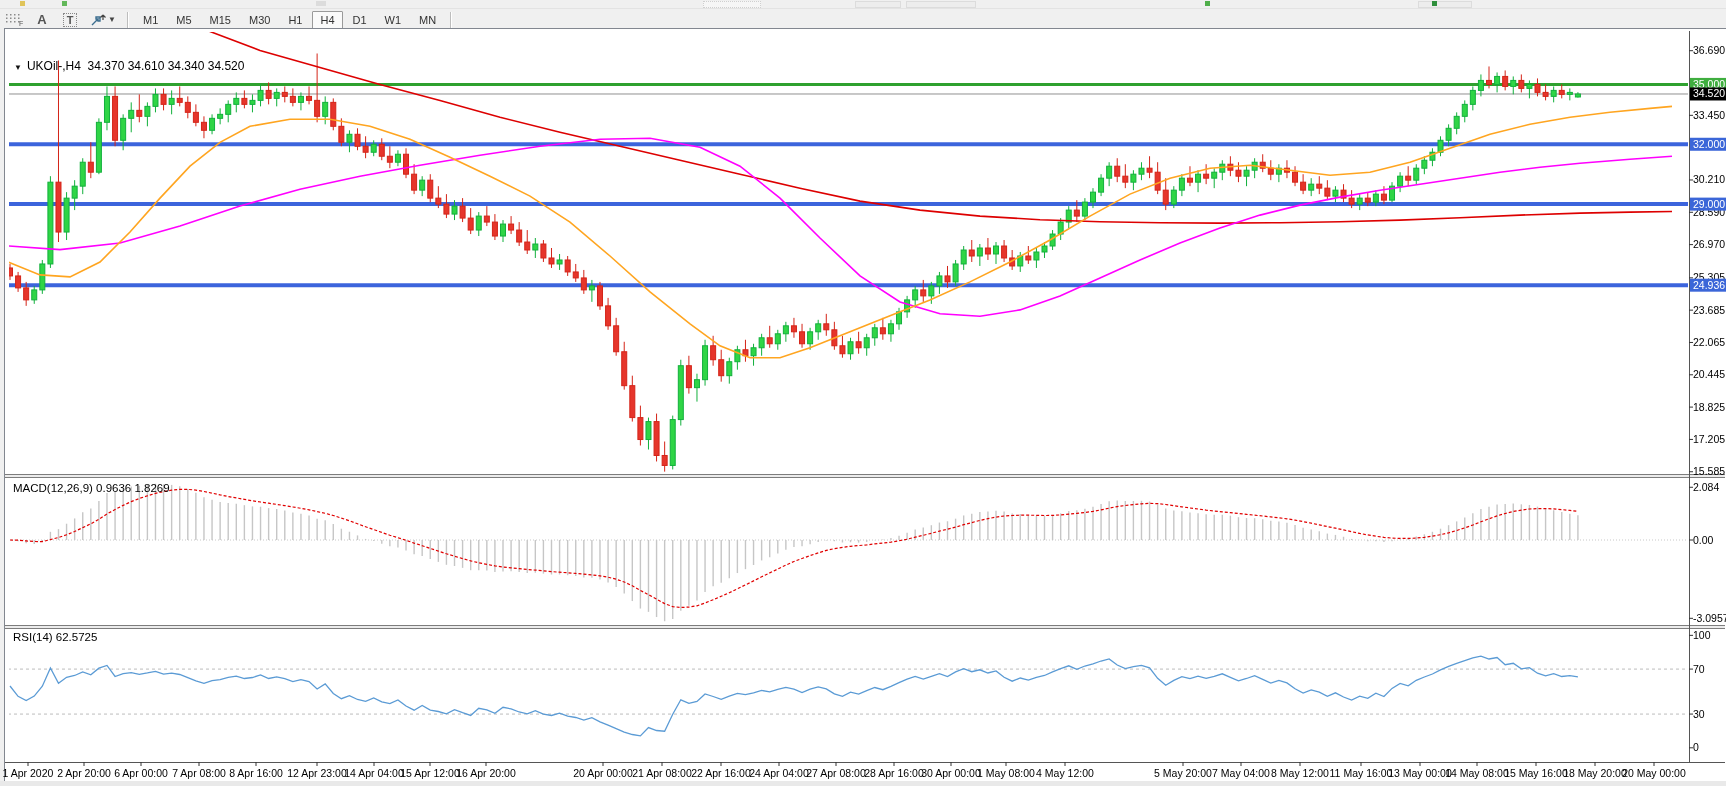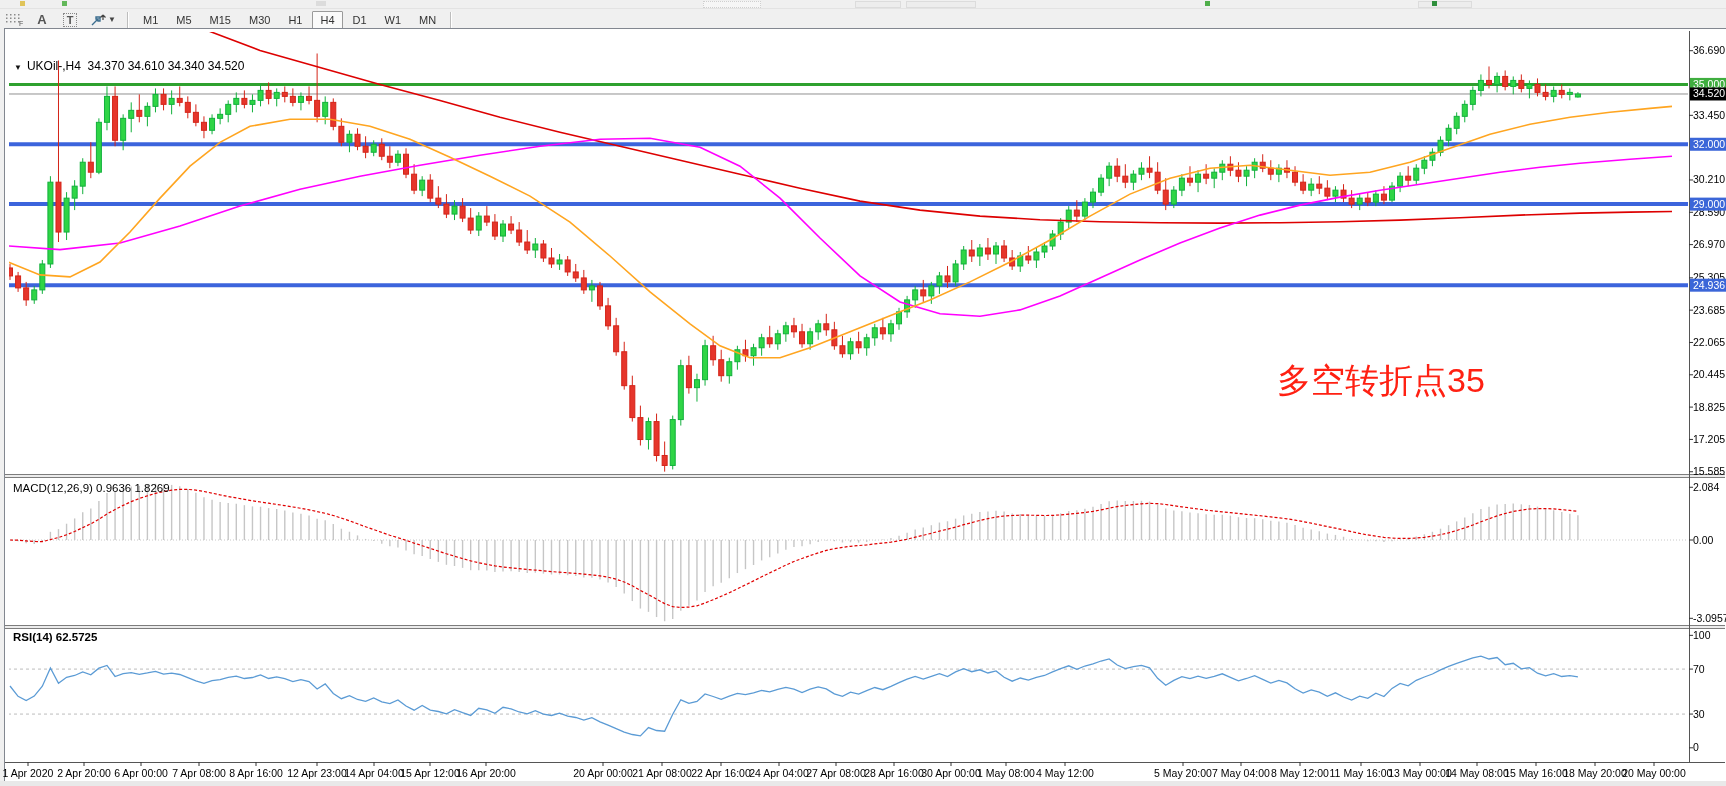--- a/index.html
+++ b/index.html
@@ -15,21 +15,21 @@
   .tf-btn.active{border:1px solid #9a9a9a;background:#fafafa;}
   .icon-a{font-size:13px;font-weight:bold;color:#555;}
   .icon-t{font-size:11px;font-weight:bold;color:#555;border:1px dotted #888;padding:0px 3px;}
   .caret{font-size:8px;color:#444;margin-left:2px;}
   
   #chart-window{position:absolute;left:4px;top:28px;width:1721px;height:753px;background:#fff;border:1px solid #828790;}
   #chart-svg{position:absolute;left:0;top:0;}
   #chart-title{position:absolute;left:14px;top:33px;font-size:12px;color:#000;margin-top:26px;}
   #chart-title .tri{font-size:8px;margin-right:5px;color:#111;}
   #macd-label{position:absolute;left:13px;top:482px;font-size:11.5px;color:#000;}
-  #rsi-label{position:absolute;left:13px;top:631px;font-size:11.5px;color:#000;font-weight:bold;}
+  #rsi-label{position:absolute;left:13px;top:631px;font-size:11.5px;color:#000;}
   #annotation{position:absolute;left:1277px;top:361px;font-size:34px;line-height:38px;}
   #bottom-strip{position:absolute;left:0;top:781px;width:1726px;height:5px;background:#e9e9e9;}
 </style>
 </head>
 <body>
 
 <div id="stage">
 
   <div id="top-strip">
     <div class="frag" style="left:20px;width:5px;background:#e0c45a;"></div>
@@ -821,16 +821,15 @@
       <line x1="1654" y1="762" x2="1654" y2="766" stroke="#333" stroke-width="1"></line>
       <text x="1654" y="777" font-size="10.5" fill="#000" text-anchor="middle" font-family="Liberation Sans, sans-serif">20 May 00:00</text>
     </svg>
 
   <div id="chart-title">
     <span class="tri">▼</span><span>UKOil-,H4</span>&nbsp;&nbsp;<span>34.370 34.610 34.340 34.520</span>
   </div>
 
   <div id="macd-label">MACD(12,26,9) 0.9636 1.8269</div>
   <div id="rsi-label">RSI(14) 62.5725</div>
-  <div id="annotation" style="color: rgb(255, 32, 18);">多空转折点35</div>
 
   <div id="bottom-strip"></div>
 </div>
 
 </body></html>

